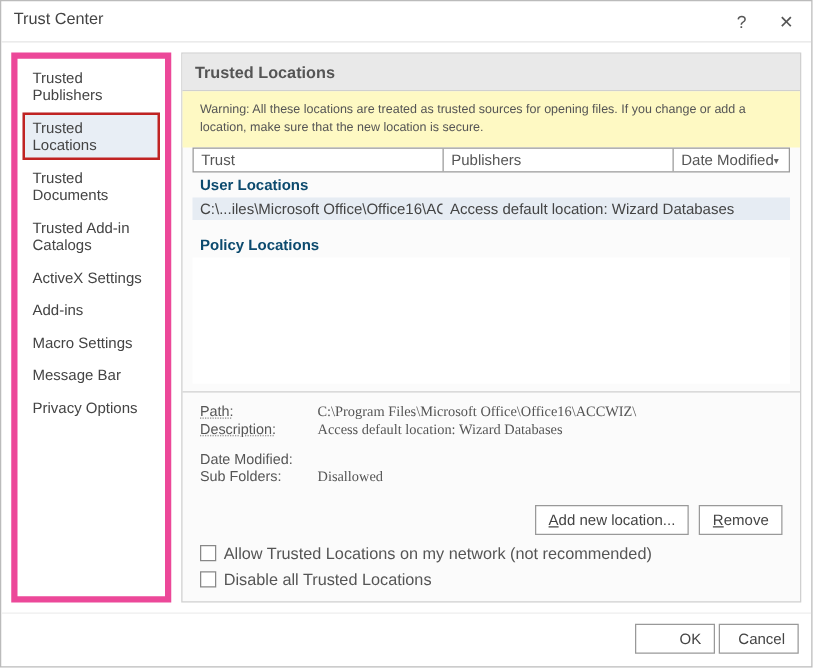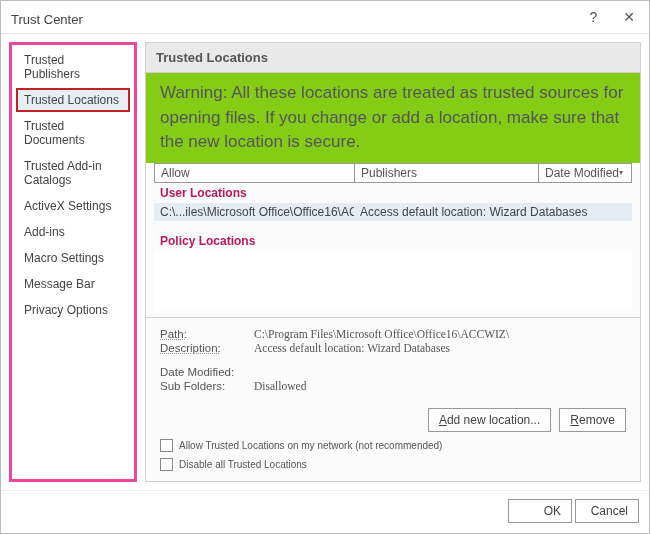--- a/index.html
+++ b/index.html
@@ -9,37 +9,37 @@
     color: #333;
     background: #fff;
     width: 650px;
     height: 534px;
     border: 1px solid #bbb;
     display: flex;
     flex-direction: column;
   }
   .titlebar {
     display: flex;
-    align-items: flex-end;
+    align-items: flex-start;
     justify-content: space-between;
     padding: 6px 10px 6px 10px;
     border-bottom: 1px solid #e5e5e5;
   }
   .titlebar .title { font-weight: 400; font-size: 13px; color: #444; }
   .titlebar .controls { display: flex; gap: 18px; align-items: center; }
   .titlebar .ctrl { font-size: 14px; color: #555; cursor: default; padding: 2px 4px; }
   .body {
     flex: 1 1 auto;
     display: flex;
     gap: 8px;
     padding: 8px;
   }
   .sidebar {
     width: 128px;
-    border: 3px solid #ec4899;
+    border: 5px solid #ec4899;
     background: #fff;
     display: flex;
     flex-direction: column;
     padding: 2px;
   }
   .sidebar-item {
     padding: 5px 8px;
     font-size: 12px;
     color: #444;
     cursor: default;
@@ -60,24 +60,24 @@
   .main-header {
     background: #e9e9e9;
     border-bottom: 1px solid #d0d0d0;
     padding: 7px 10px;
     font-weight: 600;
     color: #555;
     font-size: 13px;
   }
   .warning {
     padding: 8px 14px;
-    font-size: 17px;
+    font-size: 10px;
     color: #555;
     line-height: 1.45;
-    background: #84cc16;
+    background: #fef9c3;
   }
   .table-wrap {
     margin: 0 8px;
   }
   .col-headers {
     display: flex;
     border: 1px solid #999;
     background: #fff;
   }
   .col-header {
@@ -87,21 +87,21 @@
     border-right: 1px solid #999;
   }
   .col-header:last-child { border-right: none; display:flex; align-items:center; gap:0; }
   .col-path { flex: 0 0 200px; }
   .col-desc { flex: 1; }
   .col-date { flex: 0 0 92px; }
   .dropdown-arrow { font-size: 8px; color:#666; }
   .section-label {
     padding: 3px 6px;
     font-size: 12px;
-    color: #be185d;
+    color: #0c4a6e;
     font-weight: 600;
     margin: 0 8px;
   }
   .data-row {
     display: flex;
     background: #e6ecf3;
     margin: 0 8px;
   }
   .data-cell {
     padding: 2px 6px;
@@ -140,21 +140,21 @@
     cursor: default;
     min-width: 64px;
     text-align: right;
   }
   .btn .accel { text-decoration: underline; }
   .check-row {
     display: flex;
     align-items: center;
     gap: 6px;
     padding: 3px 14px;
-    font-size: 10px;
+    font-size: 13px;
     color: #555;
   }
   .checkbox {
     width: 13px; height: 13px; border: 1px solid #888; background: #fff; flex-shrink:0;
   }
   .footer {
     display: flex;
     justify-content: flex-end;
     gap: 3px;
     padding: 8px 10px 10px;
@@ -185,21 +185,21 @@
     <div class="sidebar-item"><span>Message Bar</span></div>
     <div class="sidebar-item"><span>Privacy Options</span></div>
   </div>
 
   <div class="main">
     <div class="main-header">Trusted Locations</div>
     <div class="warning">Warning: All these locations are treated as trusted sources for opening files.  If you change or add a location, make sure that the new location is secure.</div>
 
     <div class="table-wrap">
       <div class="col-headers">
-        <div class="col-header col-path">Allow</div>
+        <div class="col-header col-path">Trust</div>
         <div class="col-header col-desc">Publishers</div>
         <div class="col-header col-date">
           <span>Date Modified</span>
           <span class="dropdown-arrow">▾</span>
         </div>
       </div>
     </div>
 
     <div class="section-label">User Locations</div>
     <div class="data-row">

